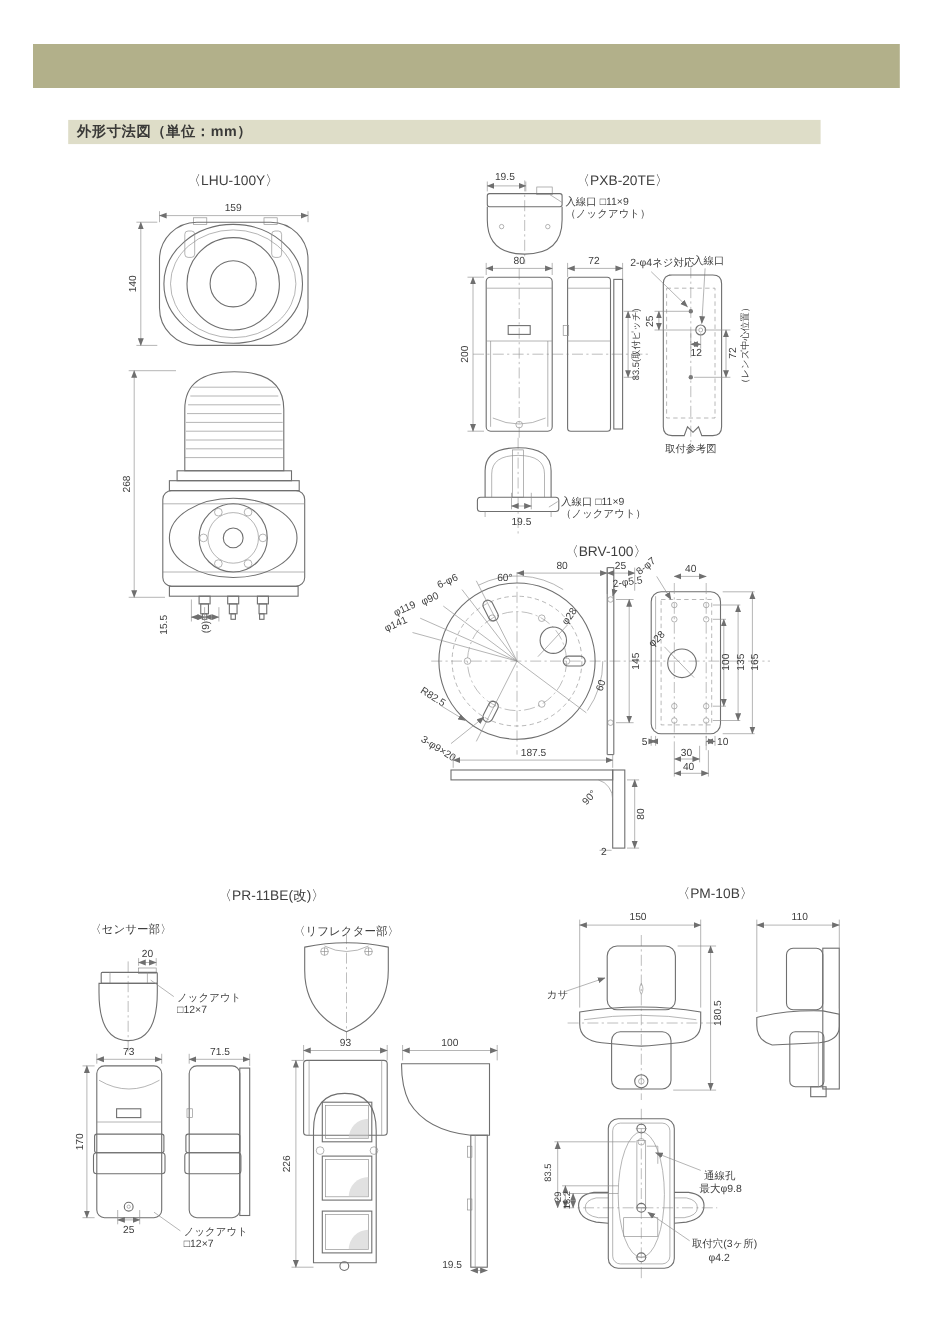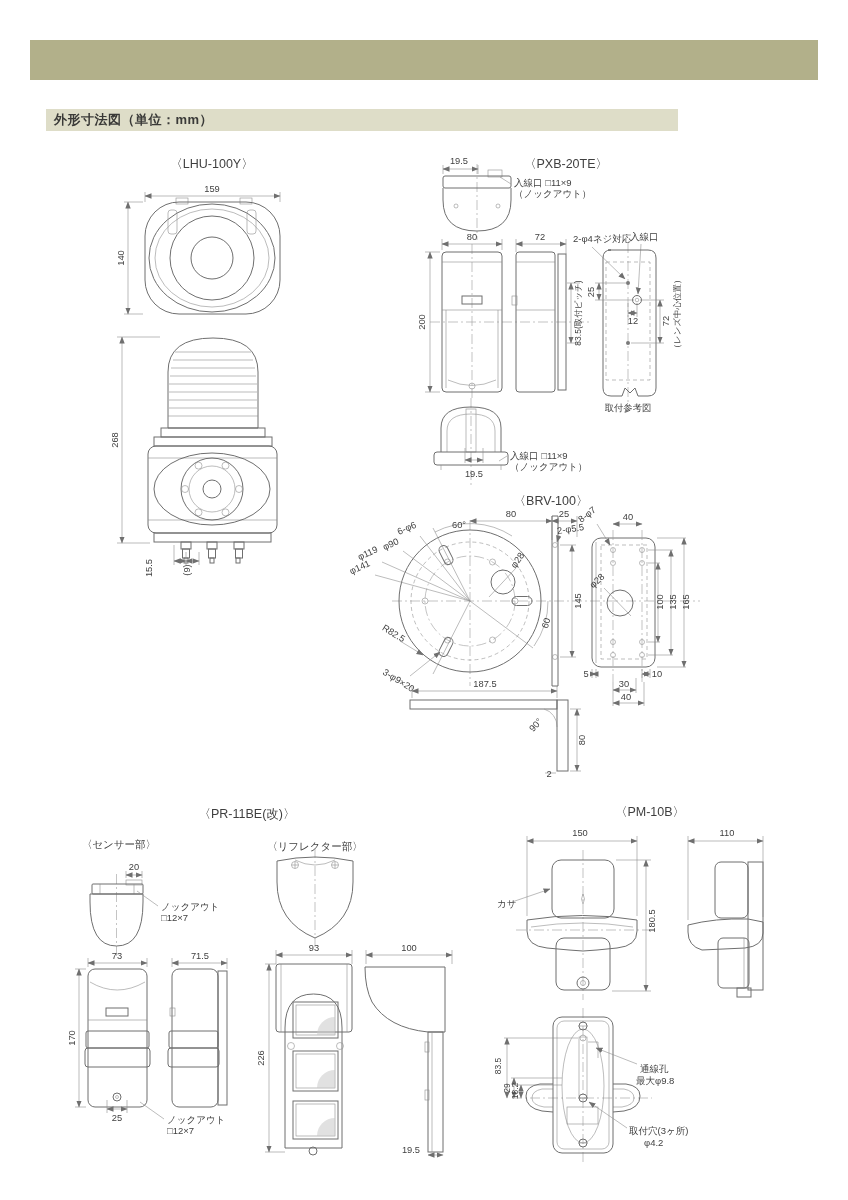--- a/index.html
+++ b/index.html
@@ -1,18 +1,18 @@
 <!DOCTYPE html>
 <html><head>
 <meta charset="utf-8">
 <style>
   html,body{margin:0;padding:0;background:#fff;}
   body{width:848px;height:1200px;position:relative;font-family:"Liberation Sans","DejaVu Sans",sans-serif;}
   .top-bar{position:absolute;left:30px;top:40px;width:788px;height:40px;background:#b2b08a;}
-  .section-bar{position:absolute;left:46px;top:109px;width:632px;height:22px;background:#deddc8;
+  .section-bar{position:absolute;left:62px;top:109px;width:684px;height:22px;background:#deddc8;
     display:flex;align-items:center;}
   .section-bar span{font-size:13px;font-weight:bold;color:#3a3a38;padding-left:8px;letter-spacing:.5px;}
   svg.sheet{position:absolute;left:0;top:0;}
   svg .ln{fill:none;stroke:#6f6f6f;stroke-width:1;}
   svg .thin{fill:none;stroke:#8e8e8e;stroke-width:.6;}
   svg .dash{fill:none;stroke:#929292;stroke-width:.6;stroke-dasharray:4 3;}
   svg .cl{fill:none;stroke:#9c9c9c;stroke-width:.6;stroke-dasharray:10 3 2 3;}
   svg .dim{fill:none;stroke:#8e8e8e;stroke-width:.6;marker-start:url(#m);marker-end:url(#m);}
   svg .lead{fill:none;stroke:#8e8e8e;stroke-width:.6;marker-end:url(#m);}
   svg .fillg{fill:#c9c9c9;opacity:.55;stroke:none;}

